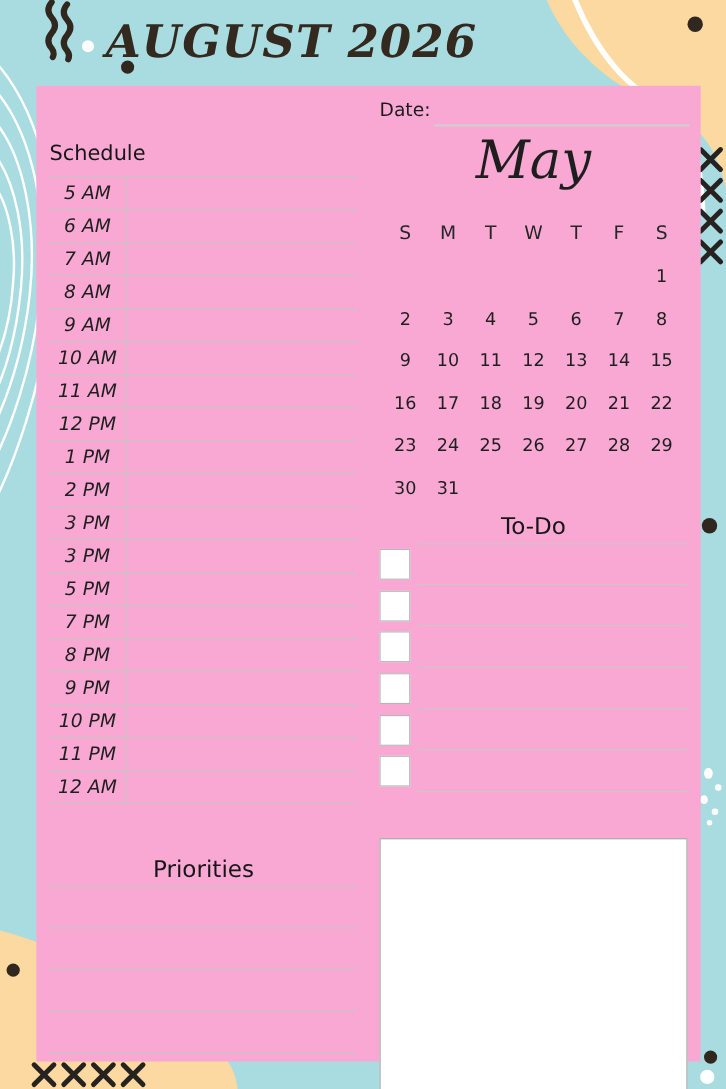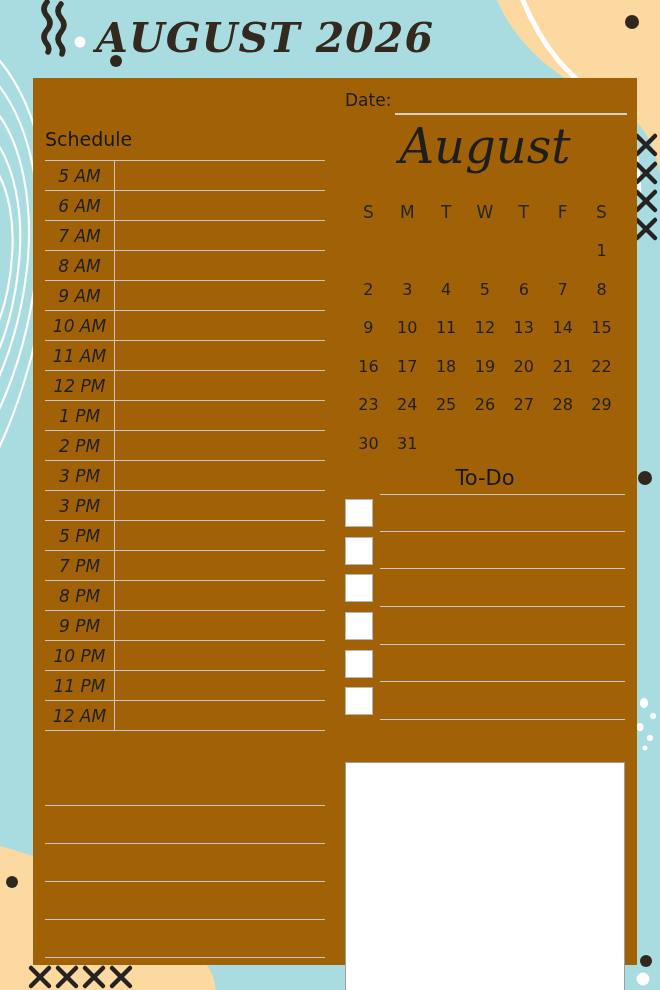--- a/index.html
+++ b/index.html
@@ -10,21 +10,21 @@
     color:#222;
   }
   .bg-deco{position:absolute;left:0;top:0;width:660px;height:990px;z-index:0;}
   .page-title{
     position:absolute;left:0;top:14px;width:530px;text-align:center;z-index:2;
     font-family:"DejaVu Serif", serif;font-weight:bold;font-style:italic;
     font-size:41px;letter-spacing:1px;color:#33291e;
   }
   .card{
     position:absolute;left:33px;top:78px;width:604px;height:887px;
-    background:#a16207;z-index:1;
+    background:#f9a8d4;z-index:1;
   }
   
   .date-row{position:absolute;left:312px;top:10px;width:282px;height:28px;}
   .date-label{position:absolute;left:0;top:2px;font-size:17px;color:#1c1c1c;}
   .date-line{position:absolute;left:50px;right:0;top:0;height:25px;border-bottom:2px solid #cfcfcf;}
   .month-title{
     position:absolute;left:312px;top:40px;width:280px;text-align:center;
     font-family:"DejaVu Serif", serif;font-style:italic;
     font-size:48px;color:#1e1e1e;
   }
@@ -133,21 +133,21 @@
 
 <div class="page-title">AUGUST 2026</div>
 
 <div class="card">
 
   <div class="date-row">
     <span class="date-label">Date:</span>
     <span class="date-line"></span>
   </div>
 
-  <div class="month-title">August</div>
+  <div class="month-title">May</div>
 
   <div class="mini-cal">
     <div class="cal-cell cal-head">S</div>
     <div class="cal-cell cal-head">M</div>
     <div class="cal-cell cal-head">T</div>
     <div class="cal-cell cal-head">W</div>
     <div class="cal-cell cal-head">T</div>
     <div class="cal-cell cal-head">F</div>
     <div class="cal-cell cal-head">S</div>
 
@@ -304,20 +304,21 @@
     <div class="sched-row">
         <div class="sched-time">11 PM</div>
         <div class="sched-line"></div>
       </div>
     <div class="sched-row">
         <div class="sched-time">12 AM</div>
         <div class="sched-line"></div>
       </div>
   </div>
 
+  <div class="section-title prio-title">Priorities</div>
   <div class="prio-lines">
     <div class="prio-row"></div>
     <div class="prio-row"></div>
     <div class="prio-row"></div>
     <div class="prio-row"></div>
     <div class="prio-row"></div>
   </div>
 
 </div>
 

